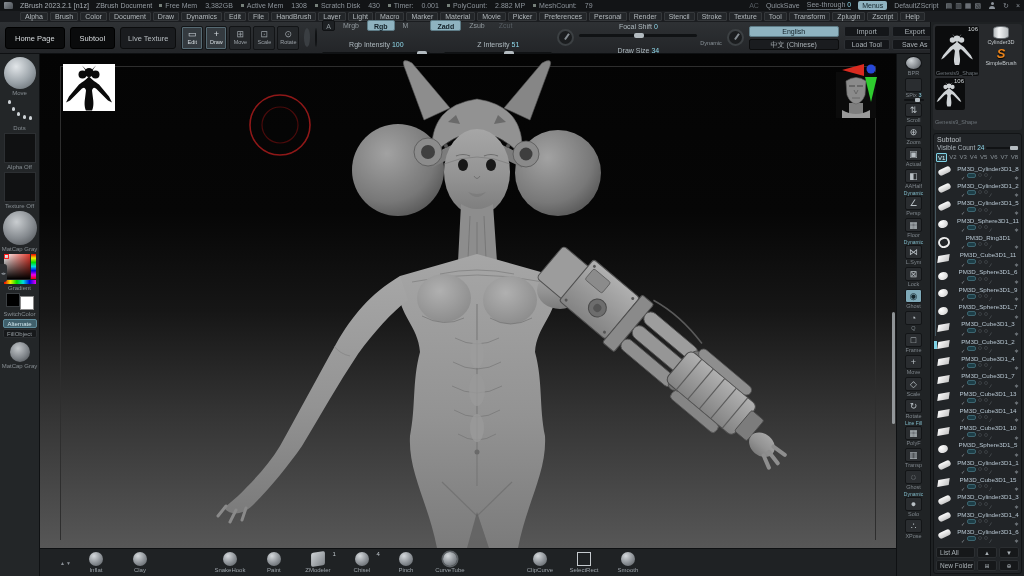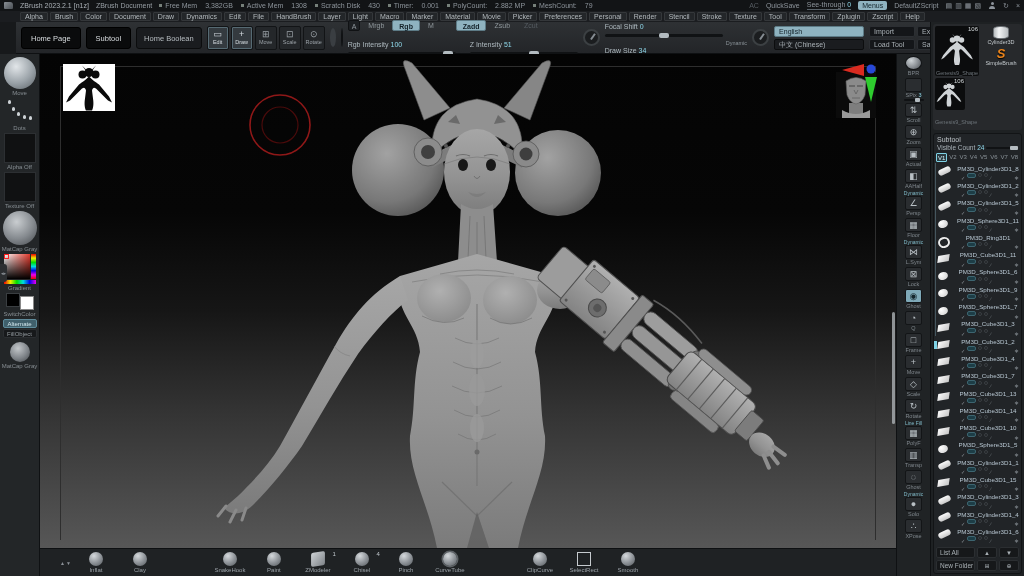--- a/index.html
+++ b/index.html
@@ -24,21 +24,21 @@
   .tb-person { position:relative; width:8px; height:8px; }
   .tb-person::before { content:""; position:absolute; left:2.5px; top:0; width:3px; height:3px; border-radius:50%; background:#8d949b; }
   .tb-person::after { content:""; position:absolute; left:1px; top:4px; width:6px; height:3.5px; border-radius:3px 3px 0 0; background:#8d949b; }
   .tb-glyph { color:#8d949b; }
 
   
   .menubar { position:absolute; left:0; top:11px; width:1024px; height:11px; background:#1b1d20; display:flex; align-items:center; gap:2px; padding:0 3px 0 20px; }
   .menu-item { font-size:7px; color:#b2b8bc; background:#232629; border:1px solid #34373a; border-radius:1px; padding:0 4px; line-height:8px; height:9px; white-space:nowrap; }
 
   
-  .topshelf { position:absolute; left:16px; top:22px; width:930px; height:32px; background:linear-gradient(#2e3134,#232528); border-bottom:1px solid #0e1012; display:flex; align-items:center; gap:5px; padding:0 5px; }
+  .topshelf { position:absolute; left:0; top:22px; width:930px; height:32px; background:linear-gradient(#2e3134,#232528); border-bottom:1px solid #0e1012; display:flex; align-items:center; gap:5px; padding:0 5px;text-align:center; }
   .btn-black { background:#0a0b0c; color:#d8dcdf; font-size:7.5px; height:22px; line-height:22px; padding:0 9px; border-radius:3px; border:1px solid #000; white-space:nowrap; }
   .btn-dark  { background:#1a1c1f; color:#b6bcc0; font-size:7.5px; height:22px; line-height:22px; padding:0 7px; border-radius:3px; border:1px solid #0b0c0d; white-space:nowrap; }
   .modes { display:flex; gap:2px; }
   .mode-btn { width:22px; height:24px; background:#24272a; border:1px solid #121416; border-radius:2px; display:flex; flex-direction:column; align-items:center; justify-content:center; color:#9aa1a7; }
   .mode-btn.active { background:#343a3f; box-shadow:inset 0 0 0 1px #566a73; color:#d6dde1; }
   .mode-glyph { font-size:9px; line-height:9px; }
   .mode-label { font-size:5.5px; line-height:6px; }
   .circle-ring { width:19px; height:19px; border-radius:50%; background:#17191b; border:3px solid #3a3e42; }
   .circle-sphere { width:19px; height:19px; border-radius:50%; background:radial-gradient(circle at 35% 30%, #d8dcdf, #8b9095 50%, #4f5458); border:1px solid #101214; }
   .paint-block { display:flex; flex-direction:column; gap:2px; }
@@ -273,21 +273,21 @@
       <span class="menu-item">Zplugin</span>
 
       <span class="menu-item">Zscript</span>
 
       <span class="menu-item">Help</span>
     </div>
 
   <div class="topshelf">
     <span class="btn-black">Home Page</span>
     <span class="btn-black">Subtool</span>
-    <span class="btn-dark">Home Boolean</span>
+    <span class="btn-dark">Live Texture</span>
     <span class="modes">
 
         <span class="mode-btn active">
           <span class="mode-glyph">▭</span>
           <span class="mode-label">Edit</span>
         </span>
 
         <span class="mode-btn active">
           <span class="mode-glyph">+</span>
           <span class="mode-label">Draw</span>

